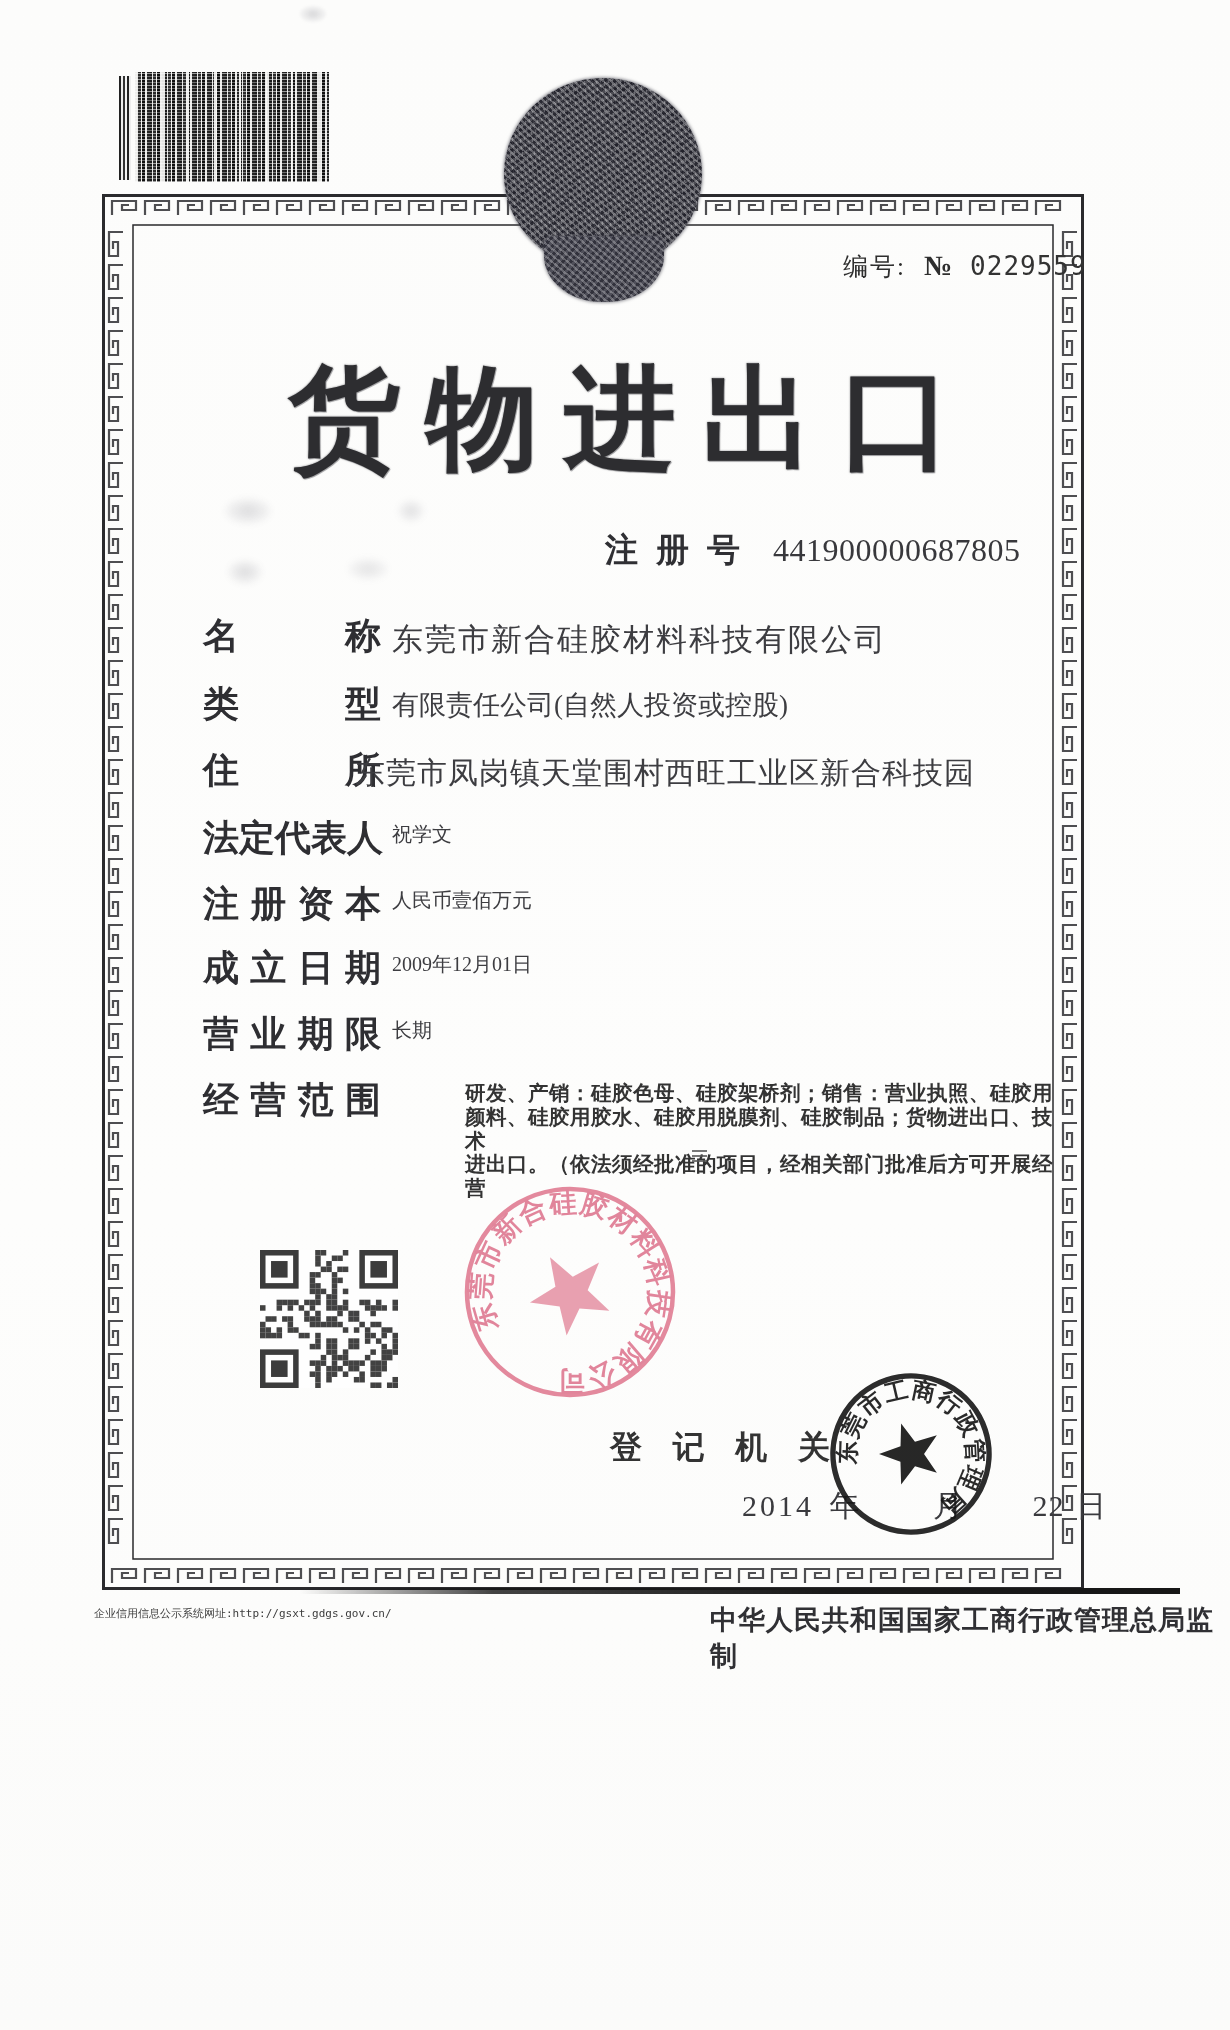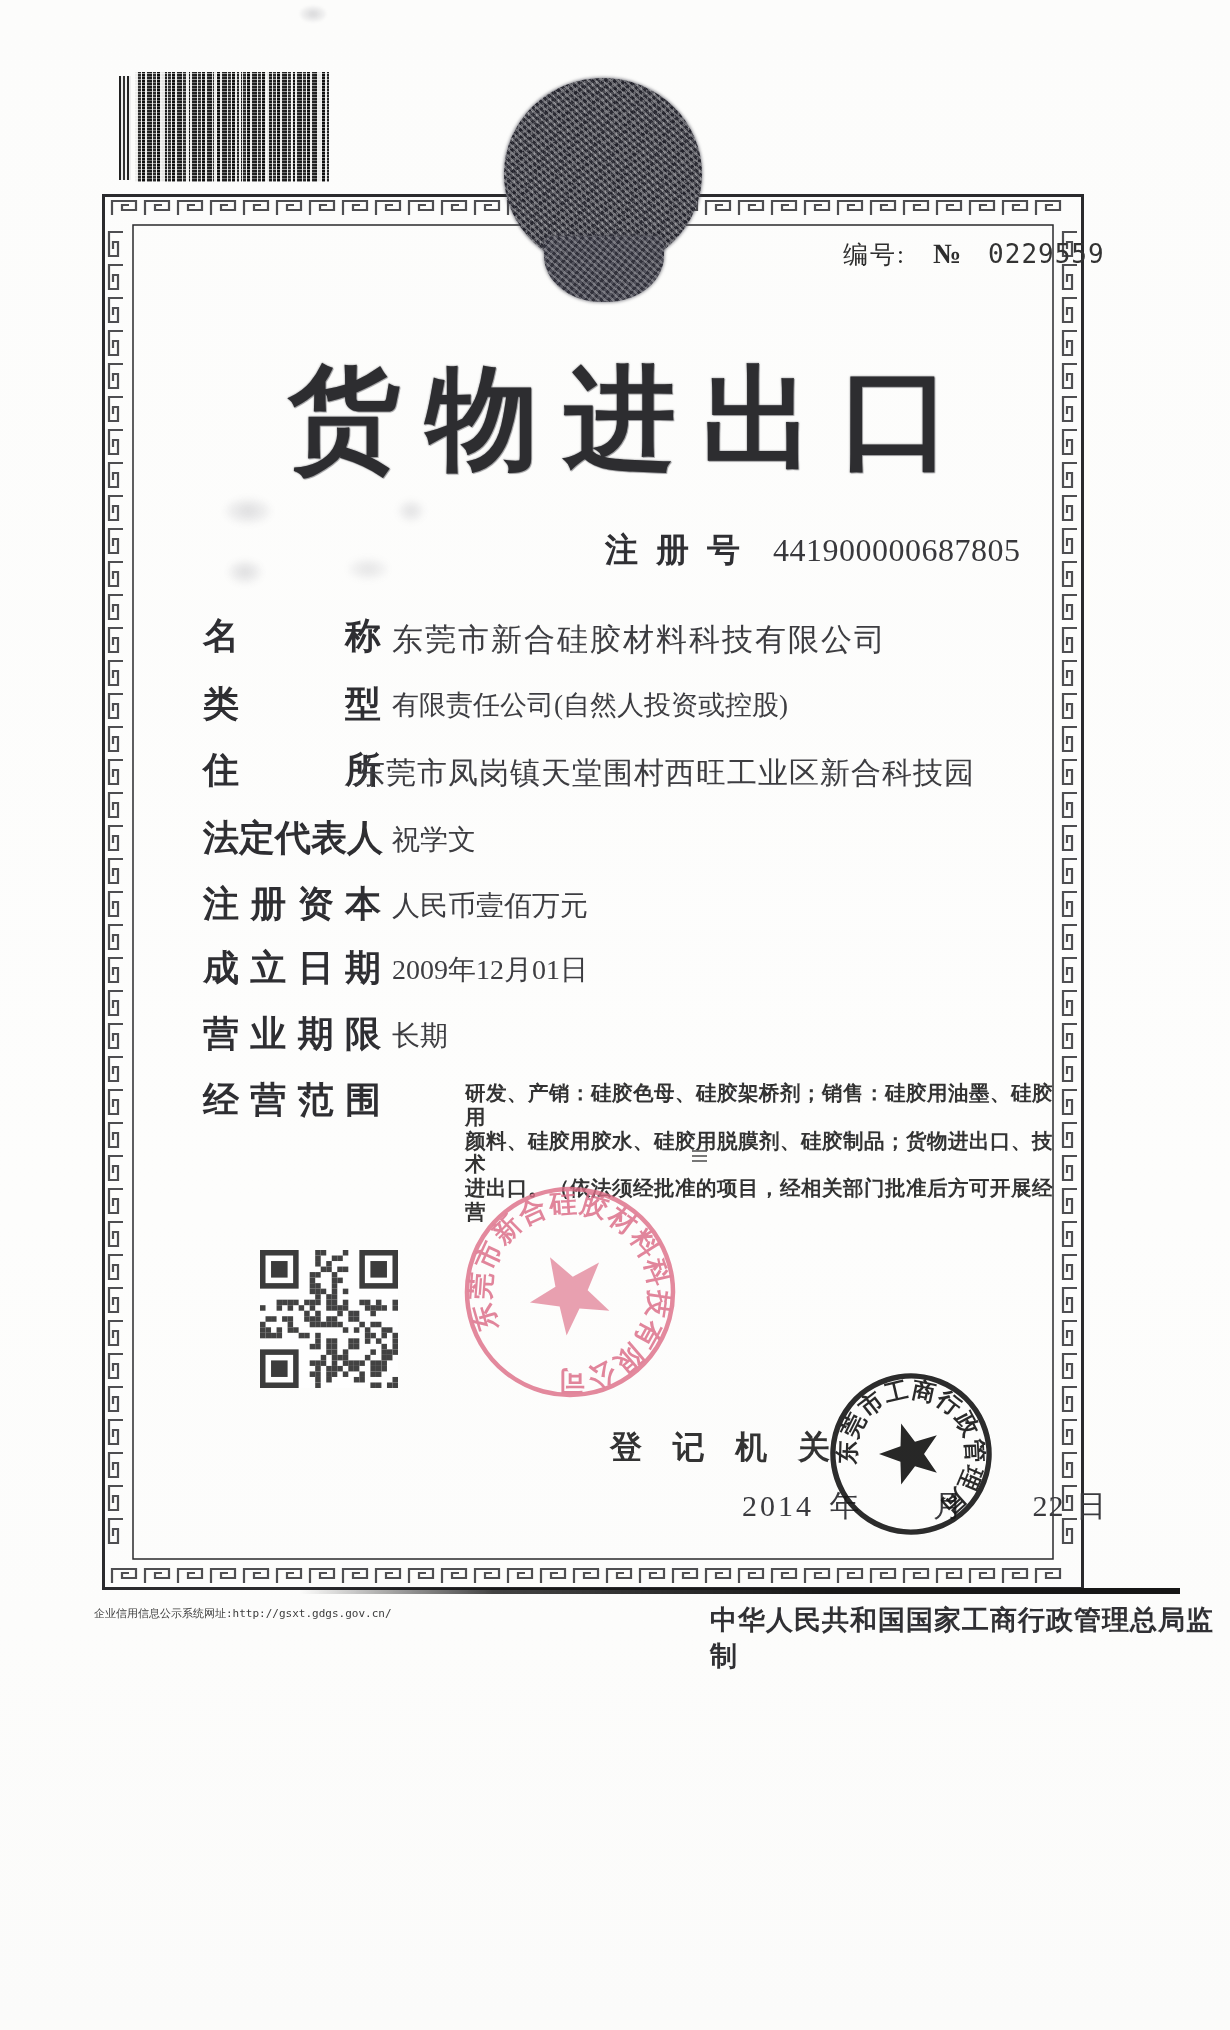--- a/index.html
+++ b/index.html
@@ -43,41 +43,41 @@
     border-radius:10px 10px 48% 48% / 8px 8px 70% 70%;
     box-shadow:0 0 3px 1px rgba(70,70,80,.5);
   }
   
   .frame{position:absolute;left:100px;top:192px;width:986px;height:1400px;}
   .frame svg{position:absolute;left:0;top:0;}
   .bottom-shadow{position:absolute;left:300px;top:1588px;width:880px;height:6px;
     background:linear-gradient(90deg,rgba(20,20,20,0) 0%,rgba(20,20,20,.8) 22%,#1a1a1a 60%,#161616 100%);
     filter:blur(.6px);}
   
-  .serial{position:absolute;left:843px;top:238px;display:flex;align-items:baseline;gap:27px;
+  .serial{position:absolute;left:843px;top:250px;display:flex;align-items:baseline;gap:18px;
     color:#2e2e2e;}
   .serial .lab{font-size:25px;letter-spacing:2px;}
   .serial .no{font-size:28px;font-weight:bold;}
   .serial .digits{font-size:26px;font-family:"DejaVu Sans Mono","Liberation Mono",monospace;letter-spacing:1px;color:#333;}
   
   .title{
     position:absolute;left:288px;top:344px;width:620px;
     font-size:112px;font-weight:700;letter-spacing:26px;white-space:nowrap;
     color:#2d2d30;text-shadow:0 0 2px rgba(60,60,65,.75), 1px 1px 0 rgba(90,90,95,.4);
     font-family:"Liberation Sans","DejaVu Sans",sans-serif;
   }
   
   .regline{position:absolute;left:605px;top:528px;display:flex;align-items:baseline;}
   .regline .rlab{width:135px;font-size:33px;font-weight:600;color:#2f2f33;}
   .regline .rnum{margin-left:33px;font-size:32px;letter-spacing:.5px;color:#38383c;}
   
   .row{position:absolute;left:203px;width:860px;}
   .rlabel{position:absolute;left:0;top:0;width:178px;font-size:36px;font-weight:600;color:#2e2e32;}
   .spread{display:flex;justify-content:space-between;}
-  .rvalue{position:absolute;left:189px;top:7px;width:680px;font-size:28px;color:#3d3d41;white-space:nowrap;}
+  .rvalue{position:absolute;left:189px;top:7px;width:680px;font-size:20px;color:#3d3d41;white-space:nowrap;}
   .row.name  .rvalue{font-size:31px;letter-spacing:2px;}
   .row.type  .rvalue{font-size:27px;}
   .row.addr  .rvalue{left:152px;font-size:30px;letter-spacing:1px;}
   .scopebox{position:absolute;left:465px;top:1082px;width:592px;font-size:20.5px;line-height:23.8px;
     font-weight:600;color:#333;letter-spacing:.5px;}
   .scope-mark{position:absolute;left:692px;top:1150px;width:15px;height:12px;
     background:repeating-linear-gradient(0deg,#555 0 2px,rgba(0,0,0,0) 2px 5px);opacity:.8;}
   
   .qr{position:absolute;left:260px;top:1250px;width:138px;height:138px;opacity:.85;filter:blur(.3px);}
   
@@ -346,21 +346,21 @@
   </div>
   <div class="row" style="top:1076px">
     <div class="rlabel spread">
         <span>经</span>
         <span>营</span>
         <span>范</span>
         <span>围</span>
       </div>
   </div>
   <div class="scopebox">
-    <div>研发、产销：硅胶色母、硅胶架桥剂；销售：硅胶用油墨、硅胶用</div>
+    <div>研发、产销：硅胶色母、硅胶架桥剂；销售：营业执照、硅胶用</div>
     <div>颜料、硅胶用胶水、硅胶用脱膜剂、硅胶制品；货物进出口、技术</div>
     <div>进出口。（依法须经批准的项目，经相关部门批准后方可开展经营</div>
   </div>
   <div class="scope-mark"></div>
 
   <div class="qr" id="qr-box"><svg width="138" height="138" viewBox="0 0 137.5 137.5">
         <rect width="137.5" height="137.5" fill="#fff"></rect>
         <rect x="55" y="0" width="5.5" height="5.5" fill="#222"></rect>
         <rect x="60.5" y="0" width="5.5" height="5.5" fill="#222"></rect>
         <rect x="82.5" y="0" width="5.5" height="5.5" fill="#222"></rect>

